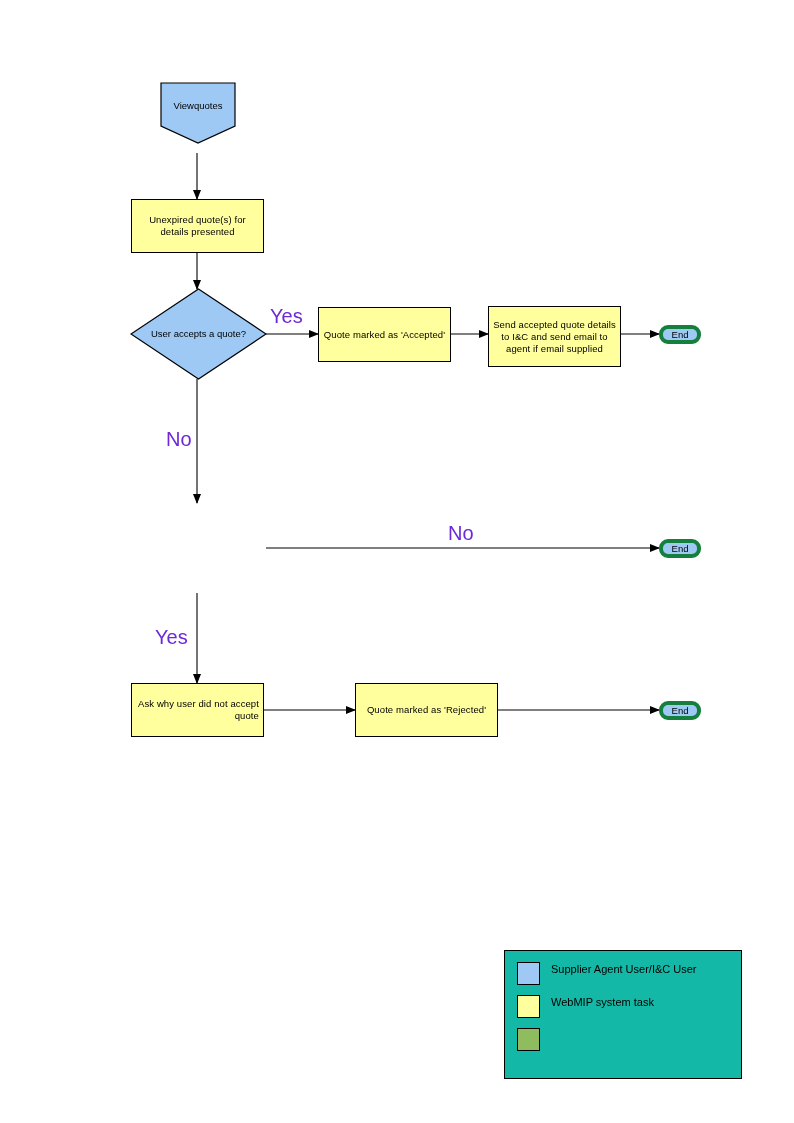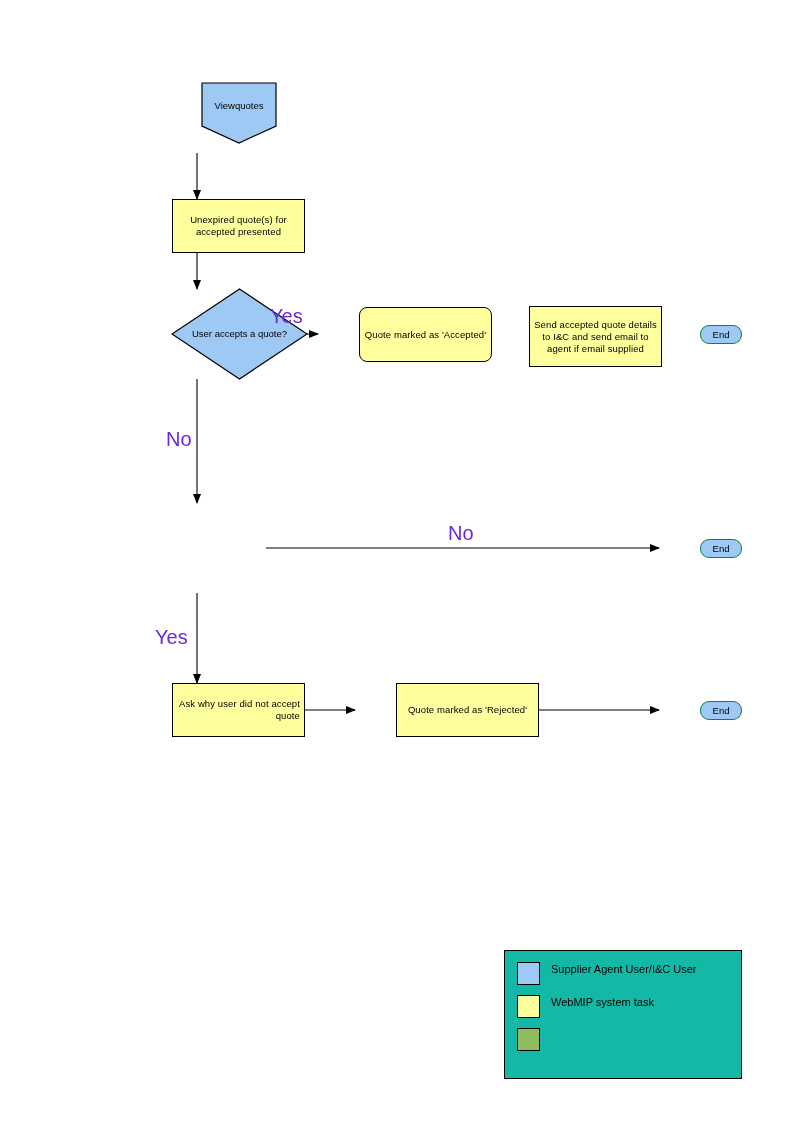--- a/index.html
+++ b/index.html
@@ -15,21 +15,20 @@
   #canvas {
     position: relative;
     width: 794px;
     height: 1123px;
     background: #ffffff;
     overflow: hidden;
   }
   .node {
     position: absolute;
     box-sizing: border-box;
-    margin-left: 41px;
   }
   
   .proc {
     background: #ffff9e;
     border: 1px solid #000000;
     display: flex;
     align-items: center;
     justify-content: center;
     text-align: center;
     font-size: 9.5px;
@@ -66,21 +65,21 @@
   .penta-wrap svg { position: absolute; left:0; top:0; display:block; }
   .penta-label {
     position: absolute; left:0; top:0; width:100%; height:100%;
     display:flex; align-items:flex-start; justify-content:center;
     padding-top: 18px; box-sizing: border-box;
     font-size: 9.5px; text-align:center; pointer-events:none;
   }
   
   .endcap {
     background: #9ec9f5;
-    border: 1px solid #15803d;
+    border: 4px solid #15803d;
     border-radius: 9px;
     display: flex;
     align-items: center;
     justify-content: center;
     font-size: 9.5px;
     text-align: center;
   }
   
   .edge-layer {
     position: absolute;
@@ -158,31 +157,31 @@
   </svg>
 
   <div class="penta-wrap node" style="left:160px; top:82px; width:76px; height:62px;">
     <svg width="76" height="62" viewBox="0 0 76 62">
       <polygon points="1,1 75,1 75,44 38,61 1,44" fill="#9ec9f5" stroke="#000000" stroke-width="1.2"></polygon>
     </svg>
     <div class="penta-label">Viewquotes</div>
   </div>
 
   <div class="node proc" style="left:131px; top:199px; width:133px; height:54px;">
-    <span>Unexpired quote(s) for accepted presented</span>
+    <span>Unexpired quote(s) for details presented</span>
   </div>
 
   <div class="diamond-wrap node" style="left:130px; top:288px; width:137px; height:92px;">
     <svg width="137" height="92" viewBox="0 0 137 92">
       <polygon points="68.5,1 136,46 68.5,91 1,46" fill="#9ec9f5" stroke="#000000" stroke-width="1.2"></polygon>
     </svg>
     <div class="diamond-label">User accepts a quote?</div>
   </div>
 
-  <div class="node proc" style="left:318px; top:307px; width:133px; height:55px;border-radius:8px;">
+  <div class="node proc" style="left:318px; top:307px; width:133px; height:55px;">
     <span>Quote  marked as 'Accepted'</span>
   </div>
 
   <div class="node proc" style="left:488px; top:306px; width:133px; height:61px;">
     <span>Send accepted quote details to I&amp;C and send email to agent if email supplied</span>
   </div>
 
   <div class="node endcap" style="left:659px; top:325px; width:42px; height:19px;">
     <span>End</span>
   </div>

